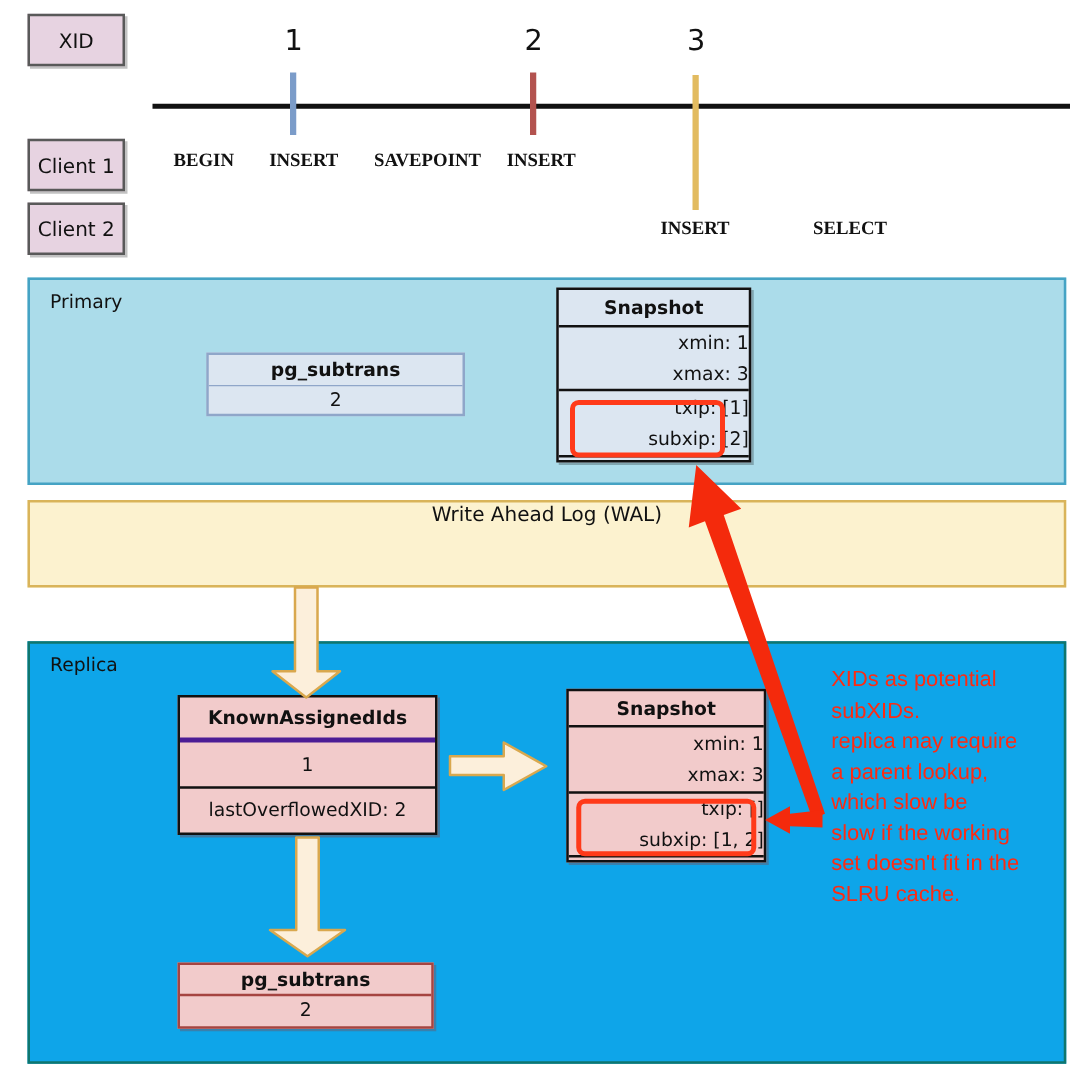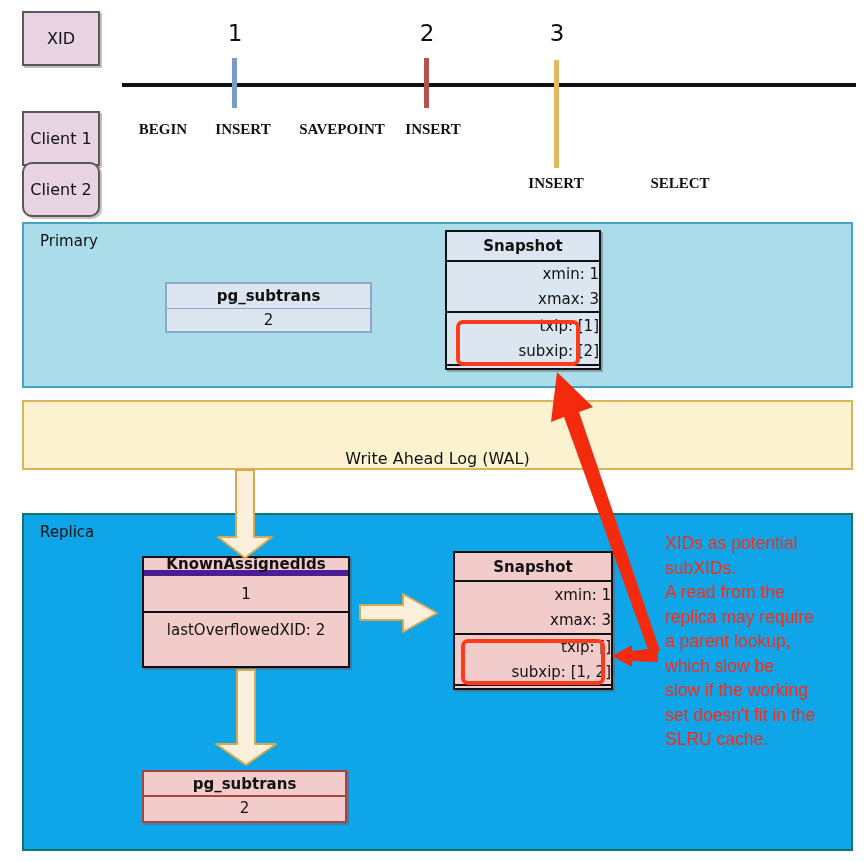--- a/index.html
+++ b/index.html
@@ -3,59 +3,59 @@
 <meta charset="utf-8">
 <style>
   html,body{margin:0;padding:0;background:#ffffff;}
   #canvas{
     position:relative;width:864px;height:862px;background:#ffffff;
     font-family:"DejaVu Sans","Liberation Sans",sans-serif;color:#111;
     overflow:hidden;
   }
   
   .tagbox{
-    position:absolute;left:22px;width:78px;height:55px;
+    position:absolute;left:22px;width:78px;height:42px;
     background:#e7d3e1;border:2px solid #595959;box-sizing:border-box;
     display:flex;align-items:center;justify-content:center;
     font-size:16px;box-shadow:2px 2px 0 rgba(120,120,120,0.45);
   }
   
   .timeline{position:absolute;left:122px;top:83px;width:734px;height:4px;background:#111;}
   .tick{position:absolute;width:5px;}
   .ticknum{position:absolute;top:20px;transform:translateX(-50%);font-size:23px;}
   .event{
     position:absolute;transform:translateX(-50%);
     font-family:Liberation Serif, serif;font-weight:bold;font-size:15px;
     white-space:nowrap;
   }
   
   .section{position:absolute;left:22px;width:831px;box-sizing:border-box;}
   .section-label{position:absolute;left:16px;top:8px;font-size:15px;}
   #primary{top:222px;height:166px;background:#abdcea;border:2px solid #45a3c4;}
   #wal{
     top:400px;height:70px;background:#fcf2cf;border:2px solid #d9b45a;
-    display:flex;align-items:flex-end;justify-content:center;font-size:16px;
+    display:flex;align-items:flex-start;justify-content:center;font-size:16px;
   }
   #replica{top:513px;height:338px;background:#0ea5e9;border:2px solid #0f766e;}
   
   .dtable{position:absolute;box-sizing:border-box;text-align:center;font-size:15px;}
   .dtable .hdr{font-weight:bold;display:flex;align-items:center;justify-content:center;box-sizing:border-box;}
   .dtable .row{display:flex;align-items:center;justify-content:center;box-sizing:border-box;}
   .dtable .mid{display:flex;flex-direction:column;align-items:flex-end;justify-content:center;box-sizing:border-box;line-height:25px;}
   .blue-t{background:#dce6f1;}
   .pink-t{background:#f2cbcb;}
   #pg-subtrans-primary{left:165px;top:282px;width:207px;height:51px;border:2px solid #8fa6c9;}
   #pg-subtrans-primary .hdr{height:25px;border-bottom:1px solid #8fa6c9;}
   #pg-subtrans-primary .row{height:22px;}
   #snapshot-primary{left:445px;top:230px;width:156px;height:140px;border:2px solid #111;box-shadow:2px 2px 0 rgba(0,0,0,0.25);}
   #snapshot-primary .hdr{height:30px;border-bottom:2px solid #111;}
   #snapshot-primary .mid{height:51px;border-bottom:2px solid #111;}
   #snapshot-primary .mid2{height:53px;}
   #kai-table{left:142px;top:556px;width:208px;height:112px;border:2px solid #111;box-shadow:2px 2px 0 rgba(140,60,60,0.4);}
-  #kai-table .hdr{height:18px;border-bottom:6px solid #4c1d95;}
+  #kai-table .hdr{height:36px;border-bottom:4px solid #4c1d95;}
   #kai-table .row1{height:35px;border-bottom:2px solid #111;display:flex;align-items:center;justify-content:center;}
   #kai-table .row2{height:33px;display:flex;align-items:center;justify-content:center;}
   #snapshot-replica{left:453px;top:551px;width:160px;height:139px;border:2px solid #111;box-shadow:2px 2px 0 rgba(140,60,60,0.35);}
   #snapshot-replica .hdr{height:29px;border-bottom:2px solid #111;}
   #snapshot-replica .mid{height:53px;border-bottom:2px solid #111;}
   #snapshot-replica .mid2{height:51px;}
   #pg-subtrans-replica{left:142px;top:770px;width:205px;height:53px;border:2px solid #a64441;box-shadow:2px 2px 0 rgba(140,60,60,0.35);}
   #pg-subtrans-replica .hdr{height:25px;border-bottom:2px solid #a64441;}
   #pg-subtrans-replica .row{height:22px;}
   
@@ -77,21 +77,21 @@
 <body>
 
 <div id="canvas">
 
   <div class="tagbox" style="top:11px;">
     <span>XID</span>
   </div>
   <div class="tagbox" style="top:111px;">
     <span>Client 1</span>
   </div>
-  <div class="tagbox" style="top:162px;border-radius:10px;">
+  <div class="tagbox" style="top:162px;">
     <span>Client 2</span>
   </div>
 
   <div class="timeline"></div>
   <div class="tick" style="left:232px;top:58px;height:50px;background:#7b9cc9;"></div>
   <div class="tick" style="left:424px;top:58px;height:50px;background:#b3534f;"></div>
   <div class="tick" style="left:554px;top:60px;height:108px;background:#e2bb60;"></div>
   <div class="ticknum" style="left:235px;">1</div>
   <div class="ticknum" style="left:427px;">2</div>
   <div class="ticknum" style="left:557px;">3</div>
@@ -154,21 +154,20 @@
   </div>
 
   <div class="dtable pink-t" id="pg-subtrans-replica">
     <div class="hdr">pg_subtrans</div>
     <div class="row">2</div>
   </div>
 
   <div id="annotation">
       <div>XIDs as potential</div>
       <div>subXIDs.</div>
-      <div>A read from the</div>
       <div>replica may require</div>
       <div>a parent lookup,</div>
       <div>which slow be</div>
       <div>slow if the working</div>
       <div>set doesn't fit in the</div>
       <div>SLRU cache.</div>
     </div>
 
   <svg id="overlay" xmlns="http://www.w3.org/2000/svg" width="864" height="862" viewBox="0 0 864 862">
     <polygon class="cream-arrow" points="236,470 254,470 254,537 272,537 245,558 218,537 236,537"></polygon>

